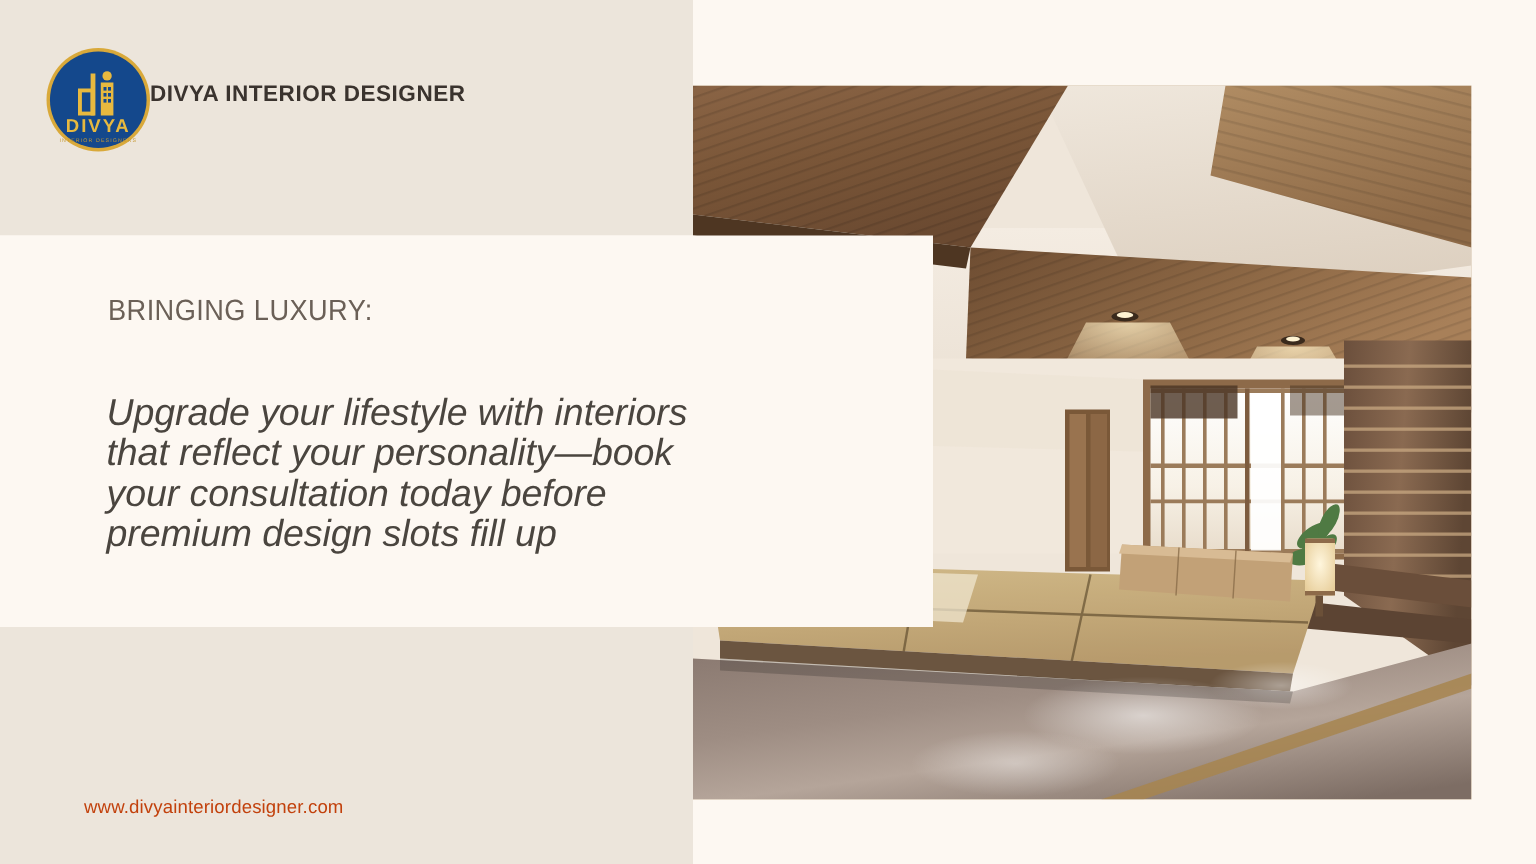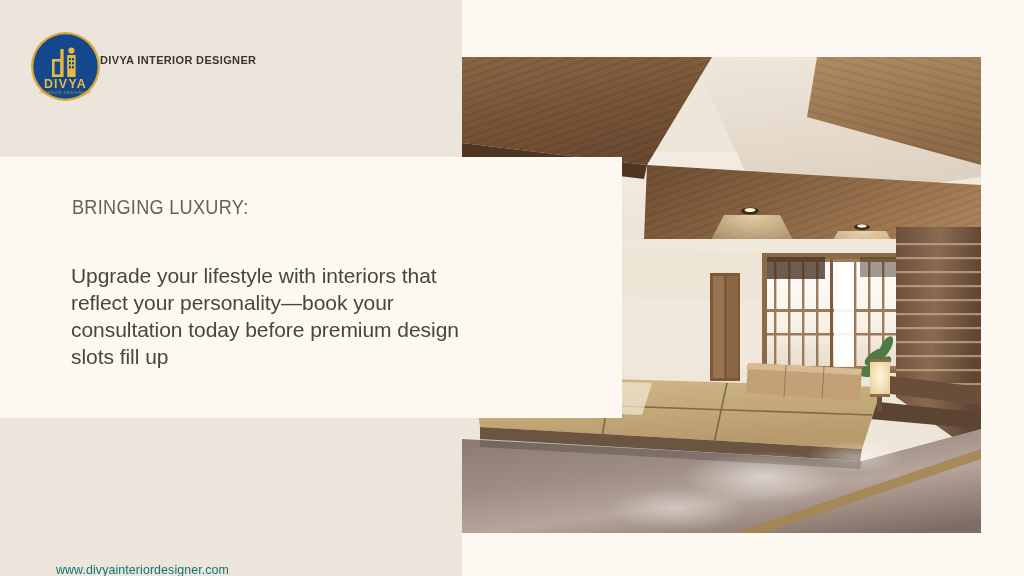--- a/index.html
+++ b/index.html
@@ -22,41 +22,42 @@
 
   
   .panel{position:absolute;left:0;top:157px;width:622px;height:261px;background:#fdf8f2;}
 
   
   .brandbar{position:absolute;left:0;top:0;width:462px;height:157px;}
   .logo{position:absolute;left:30px;top:31px;width:71px;height:71px;}
   .logo svg{display:block;width:100%;height:100%;}
   .brand-name{
     position:absolute;left:100px;top:54px;
-    font-size:11px;font-weight:bold;letter-spacing:.35px;
+    font-size:15px;font-weight:bold;letter-spacing:.35px;
     color:#3a332e;white-space:nowrap;text-align:center;
   }
 
   
   .headline{
     position:absolute;left:72px;top:196px;
     font-size:19.5px;font-weight:normal;letter-spacing:.3px;
     color:#6b6057;white-space:nowrap;
     transform:scaleX(.93);transform-origin:left center;
   }
   .body-copy{
     position:absolute;left:71px;top:262px;width:420px;
-    font-size:21px;line-height:27px;color:#4a453f;
+    font-size:25px;line-height:27px;color:#4a453f;
     letter-spacing:-.05px;
+    font-style:italic;
   }
 
   
   .footer-url{
     position:absolute;left:56px;top:531px;
-    font-size:12.4px;color:#0f766e;letter-spacing:.1px;white-space:nowrap;margin-top:32px;
+    font-size:12.4px;color:#c2410c;letter-spacing:.1px;white-space:nowrap;
   }
 </style>
 </head>
 <body>
 
 <div class="stage">
 
   <div class="band-header"></div>
   <div class="band-bottom"></div>
 

